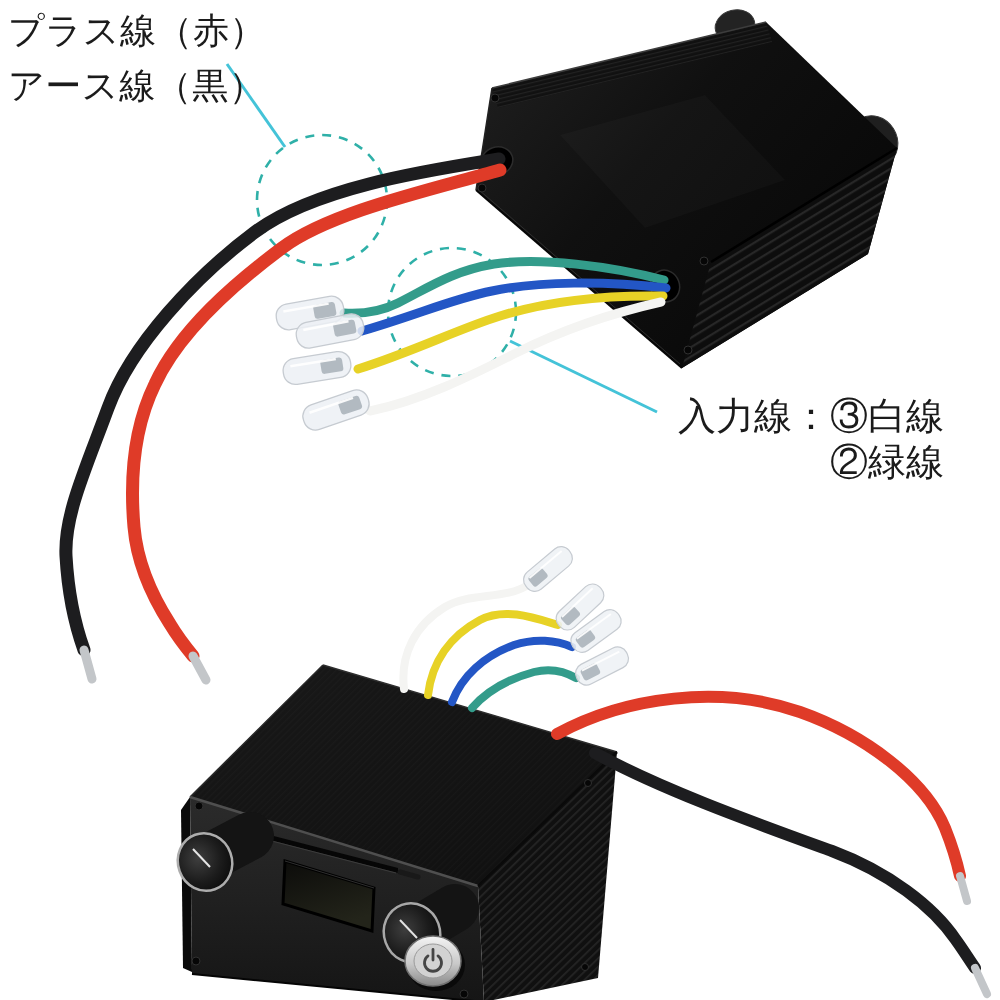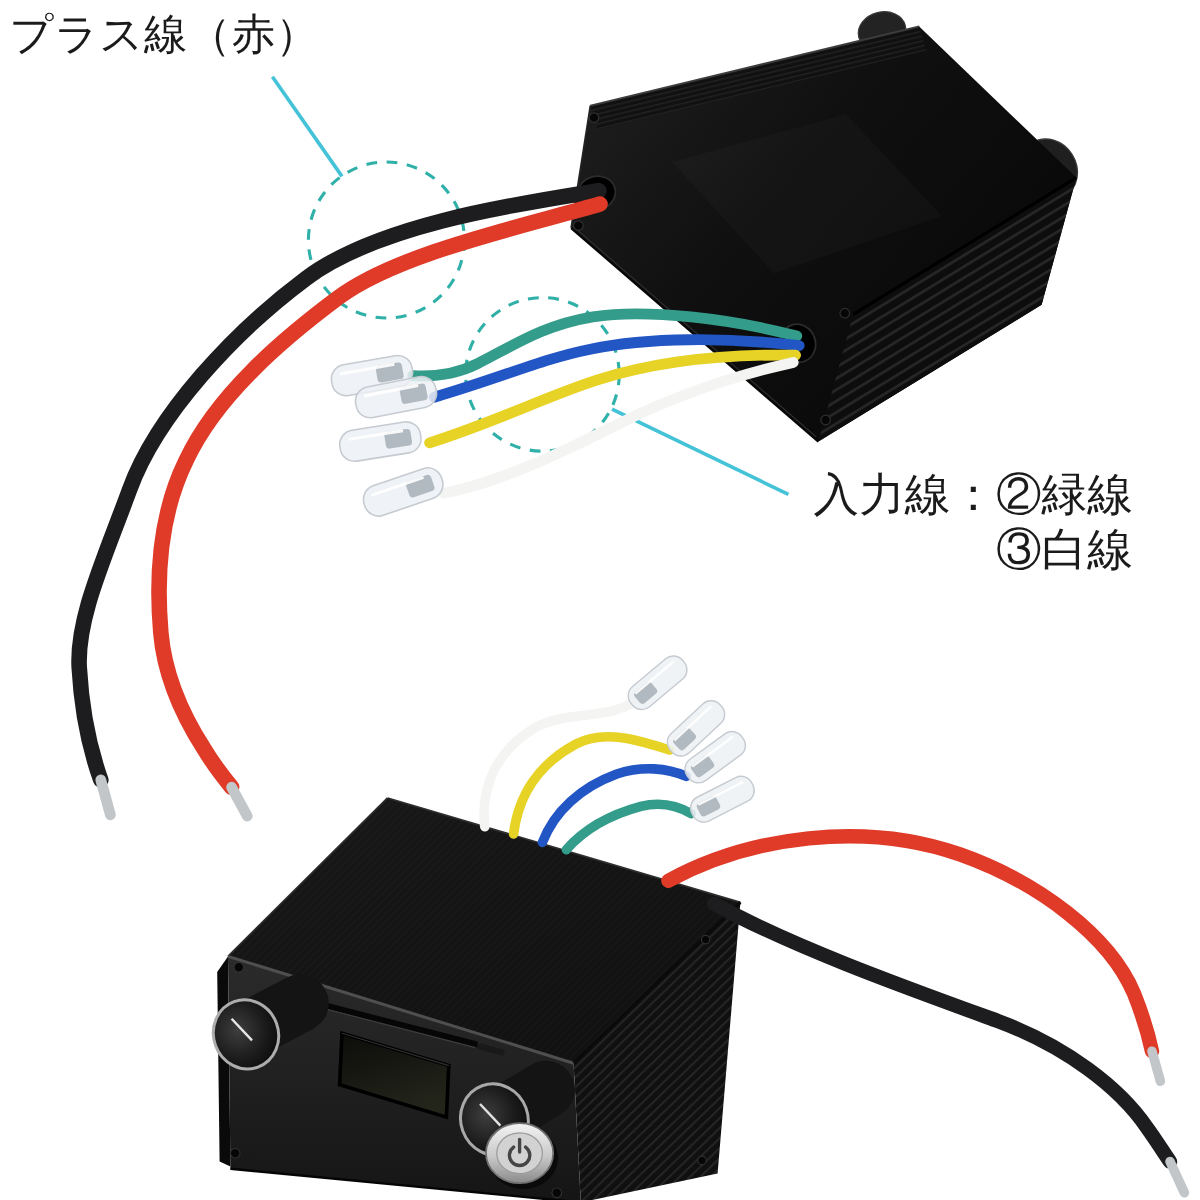--- a/index.html
+++ b/index.html
@@ -1,17 +1,17 @@
 <!DOCTYPE html>
 <html><head>
 <meta charset="utf-8">
 <style>
   html,body{margin:0;padding:0;background:#fff;}
   .canvas{position:relative;width:1000px;height:1000px;background:#ffffff;overflow:hidden;
-          font-family:Liberation Mono, monospace;}
+          font-family:Liberation Serif, serif;}
   .canvas svg{position:absolute;left:0;top:0;}
   .label-block{position:absolute;color:#1b1b1b;}
   .power-label{left:8px;top:4px;font-size:36px;line-height:55px;letter-spacing:0.5px;}
   .input-label{left:678px;top:393px;font-size:38px;line-height:46px;display:flex;align-items:flex-start;}
   .input-items div{white-space:nowrap;}
 </style>
 </head>
 <body>
 
 <div class="canvas">
@@ -200,23 +200,24 @@
     <g transform="translate(602,666) rotate(-27)">
       <rect x="-28" y="-11" width="56" height="22" rx="10" fill="rgba(238,241,245,0.88)" stroke="#c6cbd1" stroke-width="1.2"></rect>
       <rect x="-22" y="-6" width="18" height="12" rx="3" fill="#b2bac1"></rect>
       <line x1="-20" y1="-5" x2="22" y2="-5" stroke="rgba(255,255,255,0.9)" stroke-width="2"></line>
     </g>
   </g>
 </svg>
 
 <div class="label-block power-label">
   <div>プラス線（赤）</div>
+  <div>アース線（黒）</div>
 </div>
 
 <div class="label-block input-label">
   <div class="input-prefix">入力線：</div>
   <div class="input-items">
+    <div>③白線</div>
     <div>②緑線</div>
-    <div>③白線</div>
   </div>
 </div>
 
 </div>
 
 </body></html>

